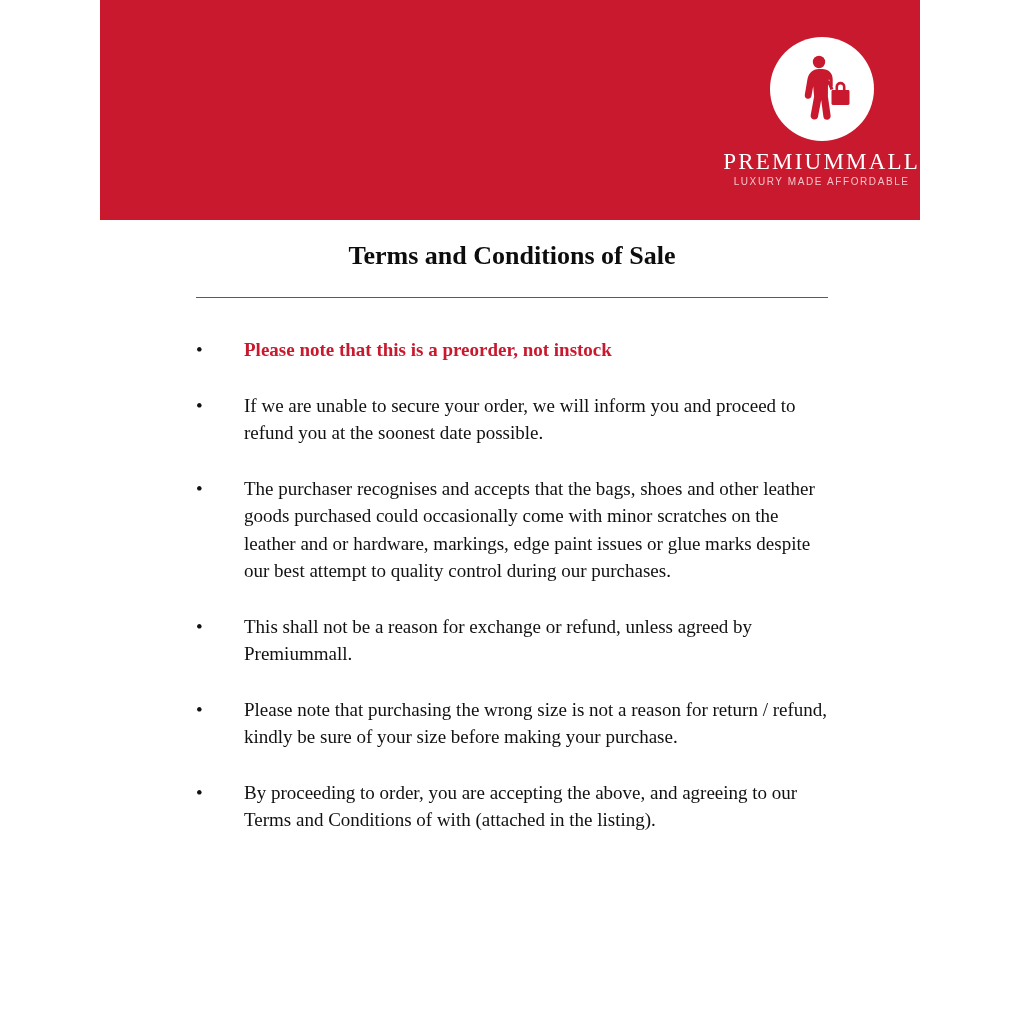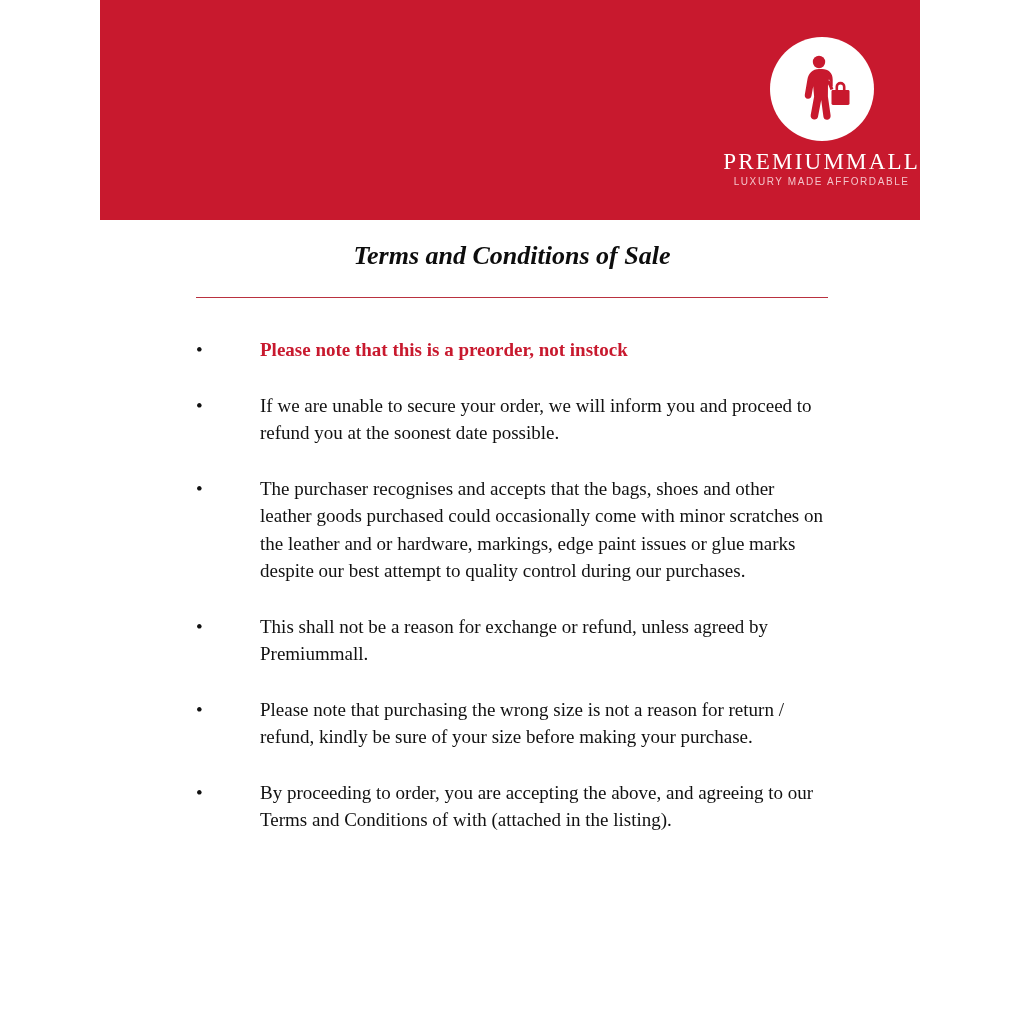--- a/index.html
+++ b/index.html
@@ -77,21 +77,20 @@
     width: 632px;
   }
   .doc-title {
     text-align: center;
     font-family: "Liberation Serif", serif;
     font-size: 26px;
     font-weight: bold;
     color: #0d0d0d;
     margin: 0;
     line-height: 1.2;
-    font-style: italic;
   }
   .divider {
     margin-top: 26px;
     height: 1px;
     width: 100%;
     background: #b9313f;
   }
 
   .bullets {
     margin: 0;
@@ -111,21 +110,20 @@
     line-height: 27.5px;
     color: #111111;
     font-family: "Liberation Serif", serif;
   }
   .bullet-text {
     flex: 1 1 auto;
     font-size: 19px;
     line-height: 27.5px;
     color: #111111;
     font-family: "Liberation Serif", serif;
-    margin-left: 16px;
   }
   .bullet-text p {
     margin: 0;
   }
   .emph {
     color: #c8192e;
     font-weight: bold;
   }
 </style>
 </head>

